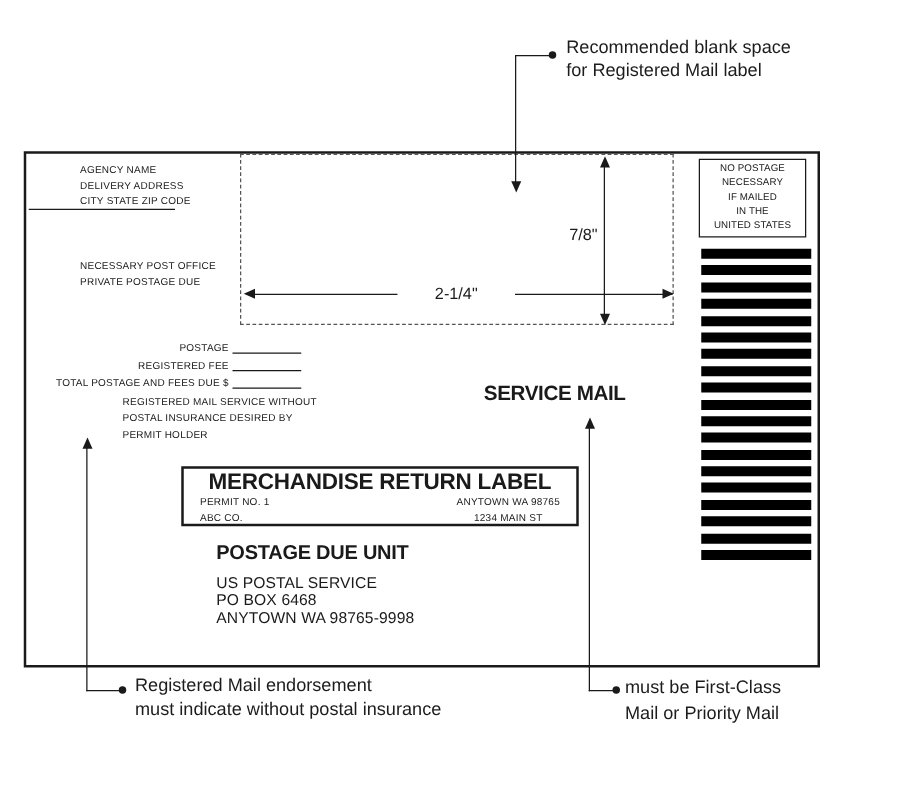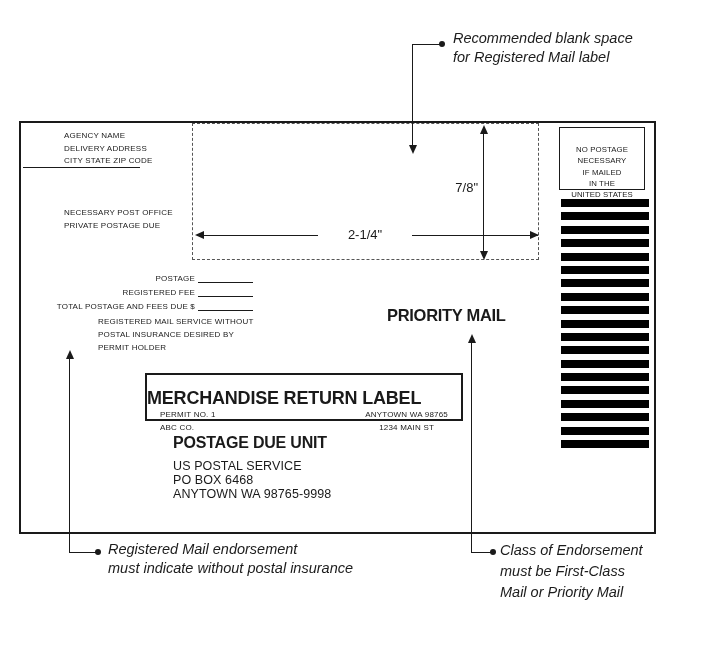--- a/index.html
+++ b/index.html
@@ -11,44 +11,44 @@
   
   .hline { position:absolute; height:1.4px; background:#1a1a1a; z-index:6; }
   .vline { position:absolute; width:1.4px; background:#1a1a1a; z-index:6; }
   .dot   { position:absolute; width:6px; height:6px; border-radius:50%; background:#1a1a1a; z-index:6; }
   .arr-up    { position:absolute; width:0; height:0; border-left:4px solid transparent; border-right:4px solid transparent; border-bottom:9px solid #1a1a1a; z-index:6; }
   .arr-down  { position:absolute; width:0; height:0; border-left:4px solid transparent; border-right:4px solid transparent; border-top:9px solid #1a1a1a; z-index:6; }
   .arr-left  { position:absolute; width:0; height:0; border-top:4px solid transparent; border-bottom:4px solid transparent; border-right:9px solid #1a1a1a; z-index:6; }
   .arr-right { position:absolute; width:0; height:0; border-top:4px solid transparent; border-bottom:4px solid transparent; border-left:9px solid #1a1a1a; z-index:6; }
 
   
-  .co-text { position:absolute; font-size:14.5px; line-height:19px; color:#1c1c1c; white-space:nowrap; z-index:6;font-style:italic; }
+  .co-text { position:absolute; font-size:14.5px; line-height:19px; color:#1c1c1c; white-space:nowrap; z-index:6; }
   .co-text.lh21 { line-height:21px; }
 
   
   .envelope { position:absolute; left:19px; top:121px; width:637px; height:413px; border:2px solid #1a1a1a; background:#fff; }
   .blk { position:absolute; font-size:8px; line-height:12.5px; letter-spacing:0.2px; white-space:nowrap;margin-left:40px; }
   .dashed { position:absolute; left:171px; top:0px; width:347px; height:137px; border:1.6px dashed #555; }
   .dim-label { position:absolute; font-size:13px; white-space:nowrap; z-index:2; }
   .dim-label.center { text-align:center; background:#ffffff; }
   .dim-label.right { text-align:right; }
 
   .nopostage { position:absolute; left:538px; top:4px; width:86px; height:63px; border:1.3px solid #1a1a1a;
-               text-align:center; font-size:7.8px; line-height:11.3px; padding-top:16px; letter-spacing:0.1px; }
+               text-align:center; font-size:7.8px; line-height:11.3px; padding-top:1px; letter-spacing:0.1px; }
   .bars { position:absolute; left:540px; top:76px; width:88px; display:flex; flex-direction:column; gap:5.4px; }
   .bar  { height:8px; background:#000; }
 
-  .fees { position:absolute; left:15px; top:146px; width:217px;padding-left:13px; }
+  .fees { position:absolute; left:3px; top:146px; width:217px;padding-left:13px; }
   .fee-row { display:flex; justify-content:flex-end; align-items:flex-end; height:14px; gap:3px; font-size:8px; letter-spacing:0.2px; white-space:nowrap; }
   .fee-underline { width:55px; height:10px; border-bottom:1.2px solid #1a1a1a; }
 
   .priority { position:absolute; left:366px; top:183px; font-size:16.5px; font-weight:bold; letter-spacing:-0.3px; white-space:nowrap; }
 
   .mrl-box { position:absolute; left:124px; top:250px; width:318px; height:48px; border:2px solid #1a1a1a; background:#fff; }
-  .mrl-title { font-weight:bold; font-size:18px; line-height:16px; margin-top:15px; letter-spacing:-0.2px; white-space:nowrap; }
+  .mrl-title { text-align:center; font-weight:bold; font-size:18px; line-height:16px; margin-top:2px; letter-spacing:-0.2px; white-space:nowrap; }
   .mrl-row { display:flex; justify-content:space-between; padding:3px 13px 0 13px; font-size:8px; line-height:12.5px; letter-spacing:0.2px; }
   .mrl-row .col-right { text-align:center; }
 
   .pdu { position:absolute; left:152px; top:312px; white-space:nowrap; }
   .pdu-title { font-size:16px; font-weight:bold; letter-spacing:-0.2px; line-height:16px; }
   .pdu-lines { margin-top:8px; font-size:12.5px; line-height:14px; letter-spacing:0.1px; }
 </style>
 </head>
 <body>
 
@@ -131,21 +131,21 @@
         <span class="fee-underline"></span>
       </div>
     </div>
 
     <div class="blk" style="left:37px; top:192px; line-height:13px;">
         <div>REGISTERED MAIL SERVICE WITHOUT</div>
         <div>POSTAL INSURANCE DESIRED BY</div>
         <div>PERMIT HOLDER</div>
       </div>
 
-    <div class="priority">PRIORITY MAIL</div>
+    <div class="priority">SERVICE MAIL</div>
 
     <div class="mrl-box">
       <div class="mrl-title">MERCHANDISE RETURN LABEL</div>
       <div class="mrl-row">
         <div class="col-left">
             <div>PERMIT NO. 1</div>
             <div>ABC CO.</div>
           </div>
         <div class="col-right">
             <div>ANYTOWN WA 98765</div>
@@ -171,18 +171,17 @@
   <div class="co-text" style="left:108px; top:540px;">
       <div>Registered Mail endorsement</div>
       <div>must indicate without postal insurance</div>
     </div>
 
   <div class="arr-up" style="left:467.5px; top:334px;"></div>
   <div class="vline" style="left:471px; top:342px; height:211px;"></div>
   <div class="hline" style="left:471px; top:551.5px; width:20px;"></div>
   <div class="dot" style="left:490px; top:549px;"></div>
   <div class="co-text lh21" style="left:500px; top:540px;">
-      <div>Class of Endorsement</div>
       <div>must be First-Class</div>
       <div>Mail or Priority Mail</div>
     </div>
 
 </div>
 
 </body></html>

